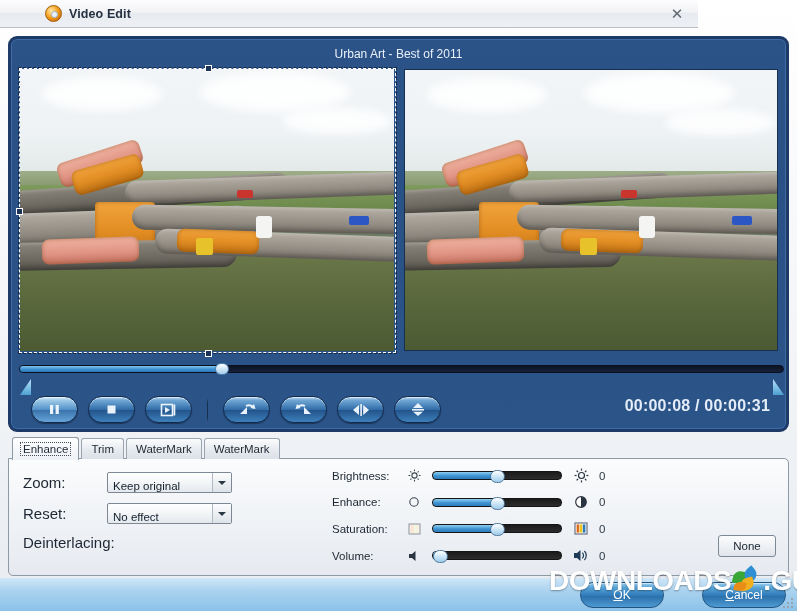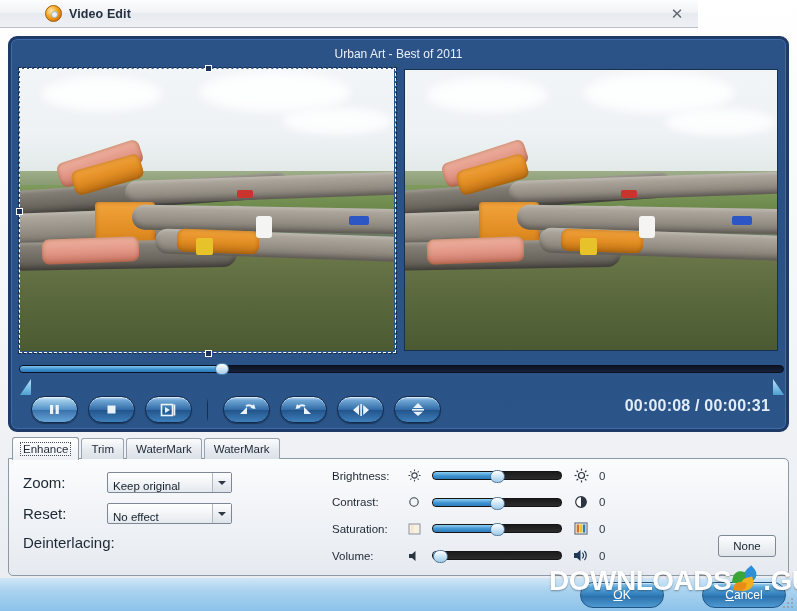--- a/index.html
+++ b/index.html
@@ -501,21 +501,21 @@
               <line x1="11" y1="11" x2="12.4" y2="12.4"></line>
             <line x1="12.4" y1="2.6" x2="11" y2="4"></line>
               <line x1="4" y1="11" x2="2.6" y2="12.4"></line>
           </g>
         </svg>
       </div>
       <div class="sval">0</div>
     </div>
 
     <div class="srow" style="left:323px; top:36px;">
-      <div class="slabel">Contrast:</div>
+      <div class="slabel">Enhance:</div>
       <div class="sicon-sm">
         <svg width="12" height="12" viewBox="0 0 12 12">
           <circle cx="6" cy="6" r="4.2" fill="none" stroke="#3b4450" stroke-width="1.1"></circle>
         </svg>
       </div>
       <div class="strack">
         <div class="sfill" style="width:50%;"></div>
         <div class="sthumb" style="left:calc(50% - 7px);"></div>
       </div>
       <div class="sicon-lg">

